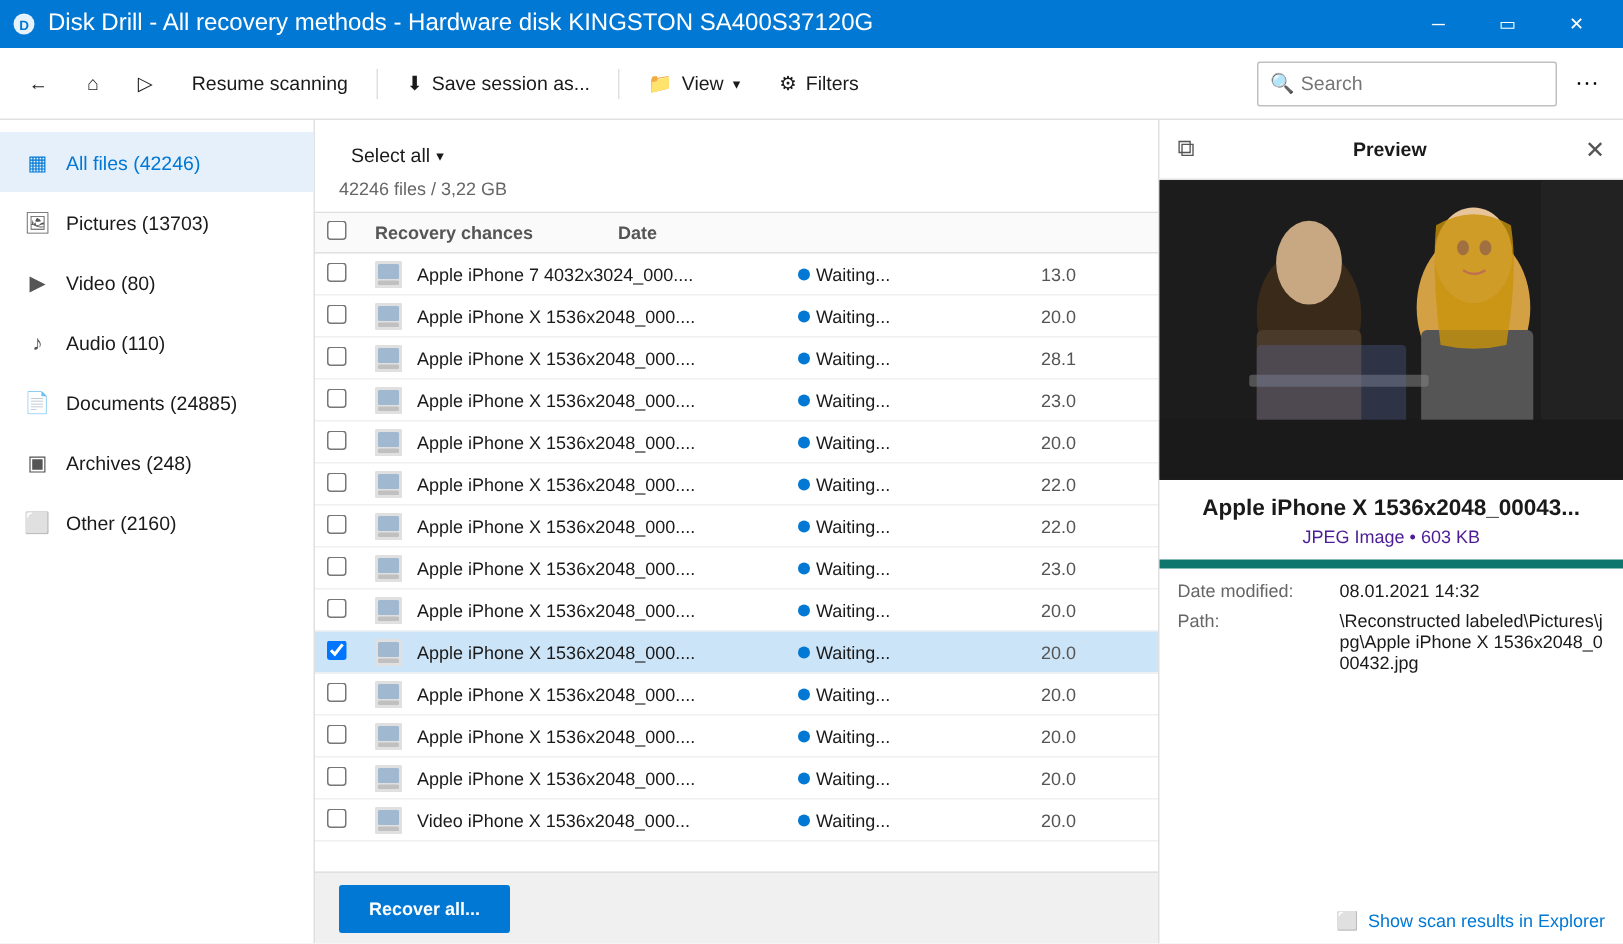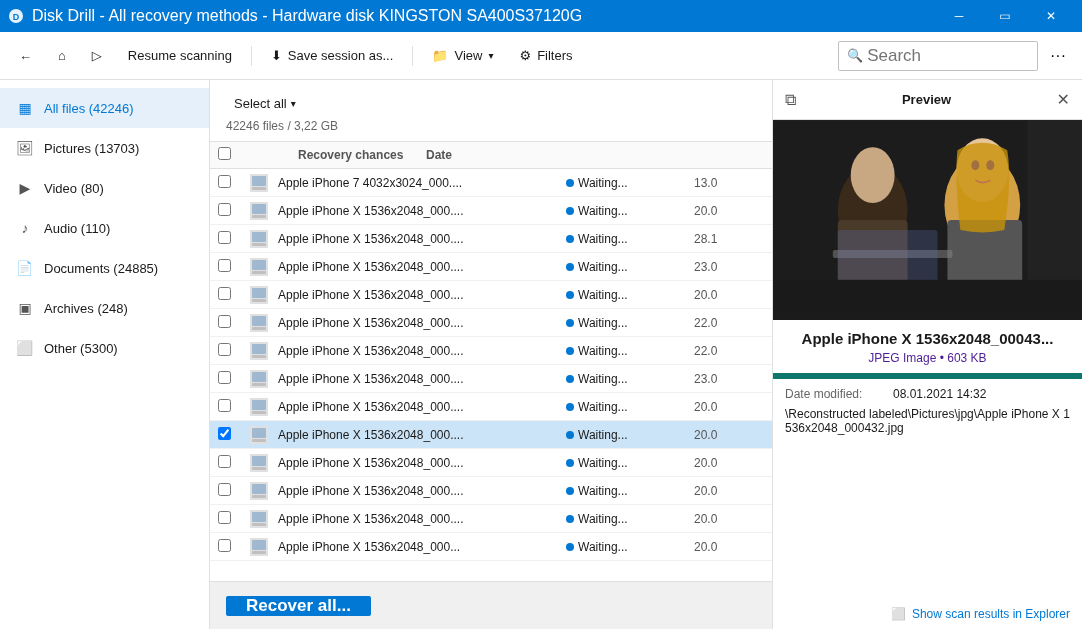--- a/index.html
+++ b/index.html
@@ -51,21 +51,21 @@
       border: 1px solid #c0c0c0;
       border-radius: 2px;
       height: 30px;
       padding: 0 8px;
       background: white;
       width: 200px;
     }
     .search-box input {
       border: none;
       outline: none;
-      font-size: 17px;
+      font-size: 13px;
       width: 160px;
       color: #7f1d1d;
     }
     .more-btn {
       width: 32px;
       height: 32px;
       background: transparent;
       border: 1px solid transparent;
       border-radius: 2px;
       cursor: pointer;
@@ -150,21 +150,21 @@
       border-bottom: 1px solid #e0e0e0;
       border-top: 1px solid #e0e0e0;
       height: 28px;
       padding: 0 8px;
       font-size: 12px;
       color: #555;
       font-weight: 600;
     }
     .col-check { width: 32px; flex-shrink: 0; }
     .col-name { flex: 1; display: flex; align-items: center; gap: 4px; }
-    .col-recovery { width: 128px; flex-shrink: 0; margin-left: 48px; }
+    .col-recovery { width: 162px; flex-shrink: 0; }
     .col-date { width: 70px; flex-shrink: 0; }
     .col-scroll { width: 16px; flex-shrink: 0; }
 
     .file-list { overflow-y: auto; height: calc(100% - 28px); }
     .file-row {
       display: flex;
       align-items: center;
       height: 28px;
       padding: 0 8px;
       border-bottom: 1px solid #f0f0f0;
@@ -184,28 +184,28 @@
     .bottom-bar {
       height: 48px;
       background: #f0f0f0;
       border-top: 1px solid #e0e0e0;
       display: flex;
       align-items: center;
       padding: 0 16px;
       gap: 12px;
     }
     .recover-btn {
-      height: 20px;
+      height: 32px;
       padding: 0 20px;
       background: #0078d4;
       color: white;
       border: none;
       border-radius: 2px;
       cursor: pointer;
-      font-size: 17px;
+      font-size: 12px;
       font-weight: 600;
     }
 
     
     .preview-panel {
       width: 310px;
       background: white;
       border-left: 1px solid #e0e0e0;
       flex-shrink: 0;
       display: flex;
@@ -366,21 +366,21 @@
       <div class="sidebar-item">
       <span class="sidebar-icon">📄</span>
       <span class="sidebar-label">Documents (24885)</span>
     </div>
       <div class="sidebar-item">
       <span class="sidebar-icon">▣</span>
       <span class="sidebar-label">Archives (248)</span>
     </div>
       <div class="sidebar-item">
       <span class="sidebar-icon">⬜</span>
-      <span class="sidebar-label">Other (5300)</span>
+      <span class="sidebar-label">Other (2160)</span>
     </div>
     </div>
 
   <div class="content">
     <div class="content-header">
       <button class="select-all-btn">
         <span>Select all</span>
         <span style="font-size:10px;">▾</span>
       </button>
     </div>
@@ -666,21 +666,21 @@
         <input type="checkbox" style="">
       </div>
       <div class="col-name">
         <div class="file-thumb">
           <svg width="18" height="18" viewBox="0 0 18 18">
             <rect width="18" height="18" fill="#e0e0e0" rx="1"></rect>
             <rect x="2" y="2" width="14" height="10" fill="#a0b8d0" rx="1"></rect>
             <rect x="2" y="13" width="14" height="3" fill="#c0c0c0" rx="1"></rect>
           </svg>
         </div>
-        <span class="file-name-text">Apple iPhone X 1536x2048_000...</span>
+        <span class="file-name-text">Video iPhone X 1536x2048_000...</span>
       </div>
       <div class="col-recovery">
         <div class="waiting-dot"></div>
         <span class="waiting-text">Waiting...</span>
       </div>
       <div class="col-date">20.0</div>
     </div>
         </div>
     </div>
 
@@ -732,20 +732,21 @@
 
     <div class="preview-filename">Apple iPhone X 1536x2048_00043...</div>
     <div class="preview-filetype">JPEG Image • 603 KB</div>
 
     <div class="preview-meta">
       <div class="meta-row">
         <span class="meta-label">Date modified:</span>
         <span class="meta-value">08.01.2021 14:32</span>
       </div>
       <div class="meta-row">
+        <span class="meta-label">Path:</span>
         <span class="meta-value">\Reconstructed labeled\Pictures\jpg\Apple iPhone X 1536x2048_000432.jpg</span>
       </div>
     </div>
 
     <div class="preview-bottom">
       <button class="show-scan-btn">
         <span>⬜</span>
         <span>Show scan results in Explorer</span>
       </button>
     </div>

